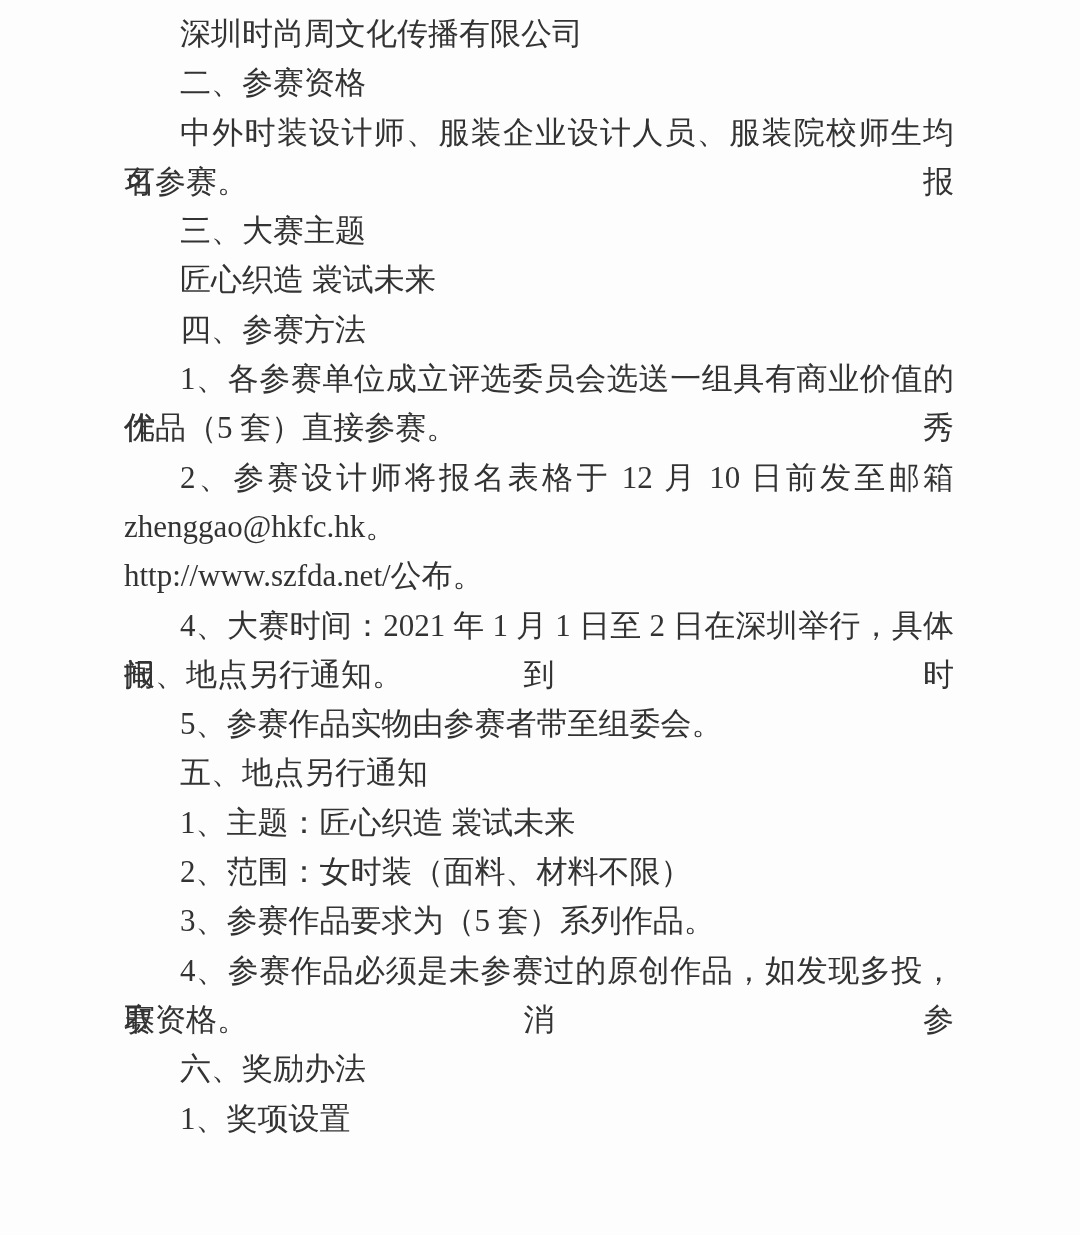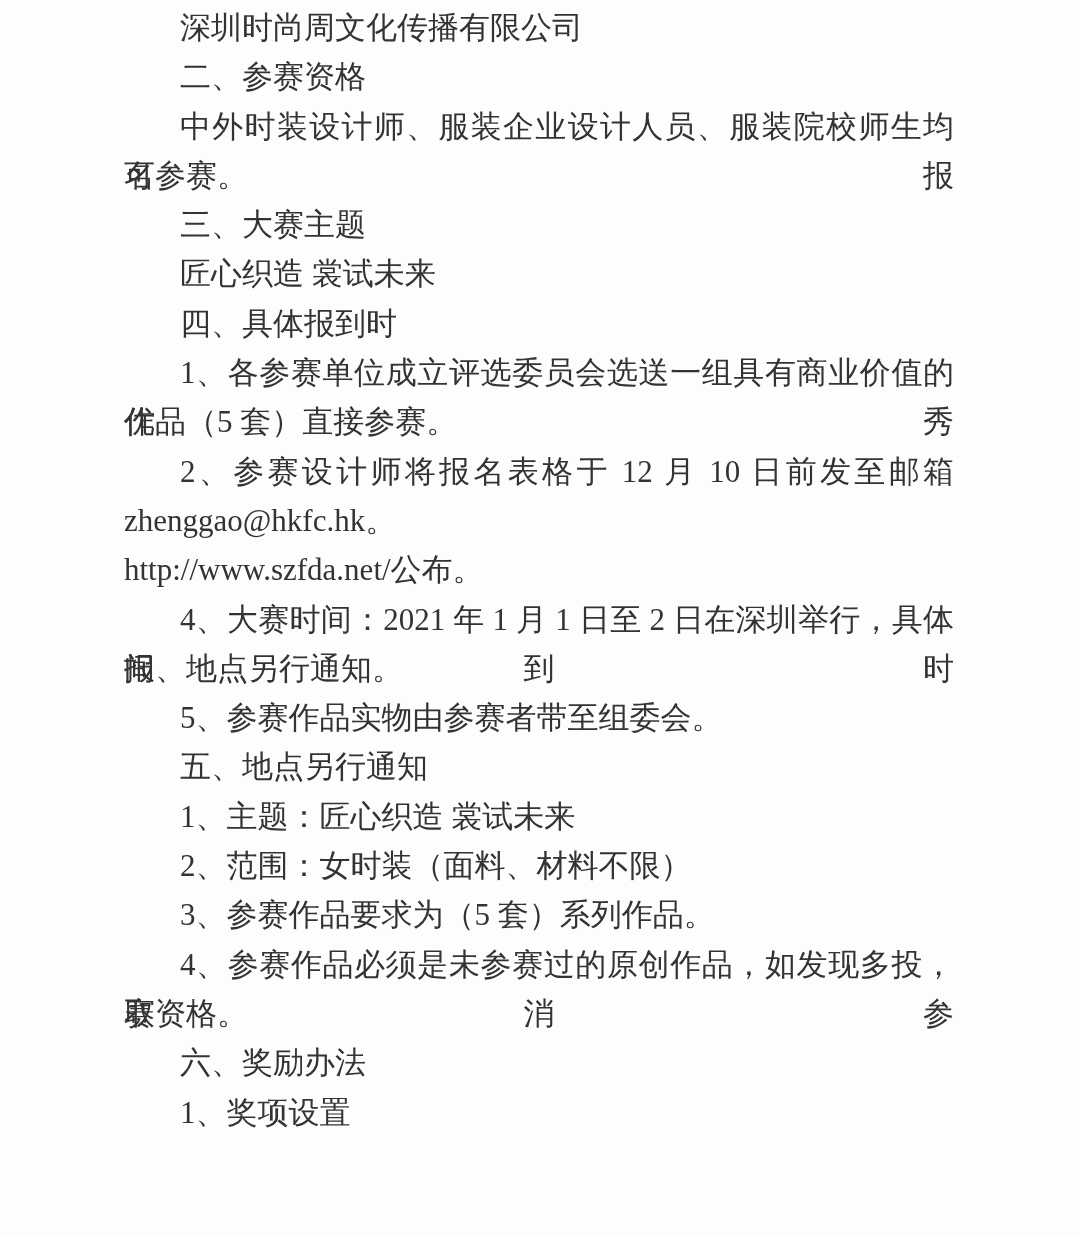--- a/index.html
+++ b/index.html
@@ -5,21 +5,21 @@
   html, body {
     margin: 0;
     padding: 0;
     background: #fdfdfd;
   }
   .page {
     position: relative;
     box-sizing: border-box;
     width: 1076px;
     height: 1235px;
-    padding: 3px 122px 0 124px;
+    padding: 9px 122px 0 124px;
     background: #fdfdfd;
     font-family: "Liberation Serif", "DejaVu Serif", serif;
     font-size: 31px;
     color: #333333;
     overflow: hidden;
   }
   .line {
     height: 49.3px;
     line-height: 49.3px;
     white-space: nowrap;
@@ -39,21 +39,21 @@
 </head>
 <body>
 
 <div class="page">
   <div class="line in">深圳时尚周文化传播有限公司</div>
   <div class="line in">二、参赛资格</div>
   <div class="line in j">中外时装设计师、服装企业设计人员、服装院校师生均可报</div>
   <div class="line">名参赛。</div>
   <div class="line in">三、大赛主题</div>
   <div class="line in">匠心织造 裳试未来</div>
-  <div class="line in">四、具体报到时</div>
+  <div class="line in">四、参赛方法</div>
   <div class="line in j">1、各参赛单位成立评选委员会选送一组具有商业价值的优秀</div>
   <div class="line">作品（5 套）直接参赛。</div>
   <div class="line in j">2、参赛设计师将报名表格于 12 月 10 日前发至邮箱</div>
   <div class="line">zhenggao@hkfc.hk。</div>
   <div class="line">http://www.szfda.net/公布。</div>
   <div class="line in j">4、大赛时间：2021 年 1 月 1 日至 2 日在深圳举行，具体报到时</div>
   <div class="line">间、地点另行通知。</div>
   <div class="line in">5、参赛作品实物由参赛者带至组委会。</div>
   <div class="line in">五、地点另行通知</div>
   <div class="line in">1、主题：匠心织造 裳试未来</div>

